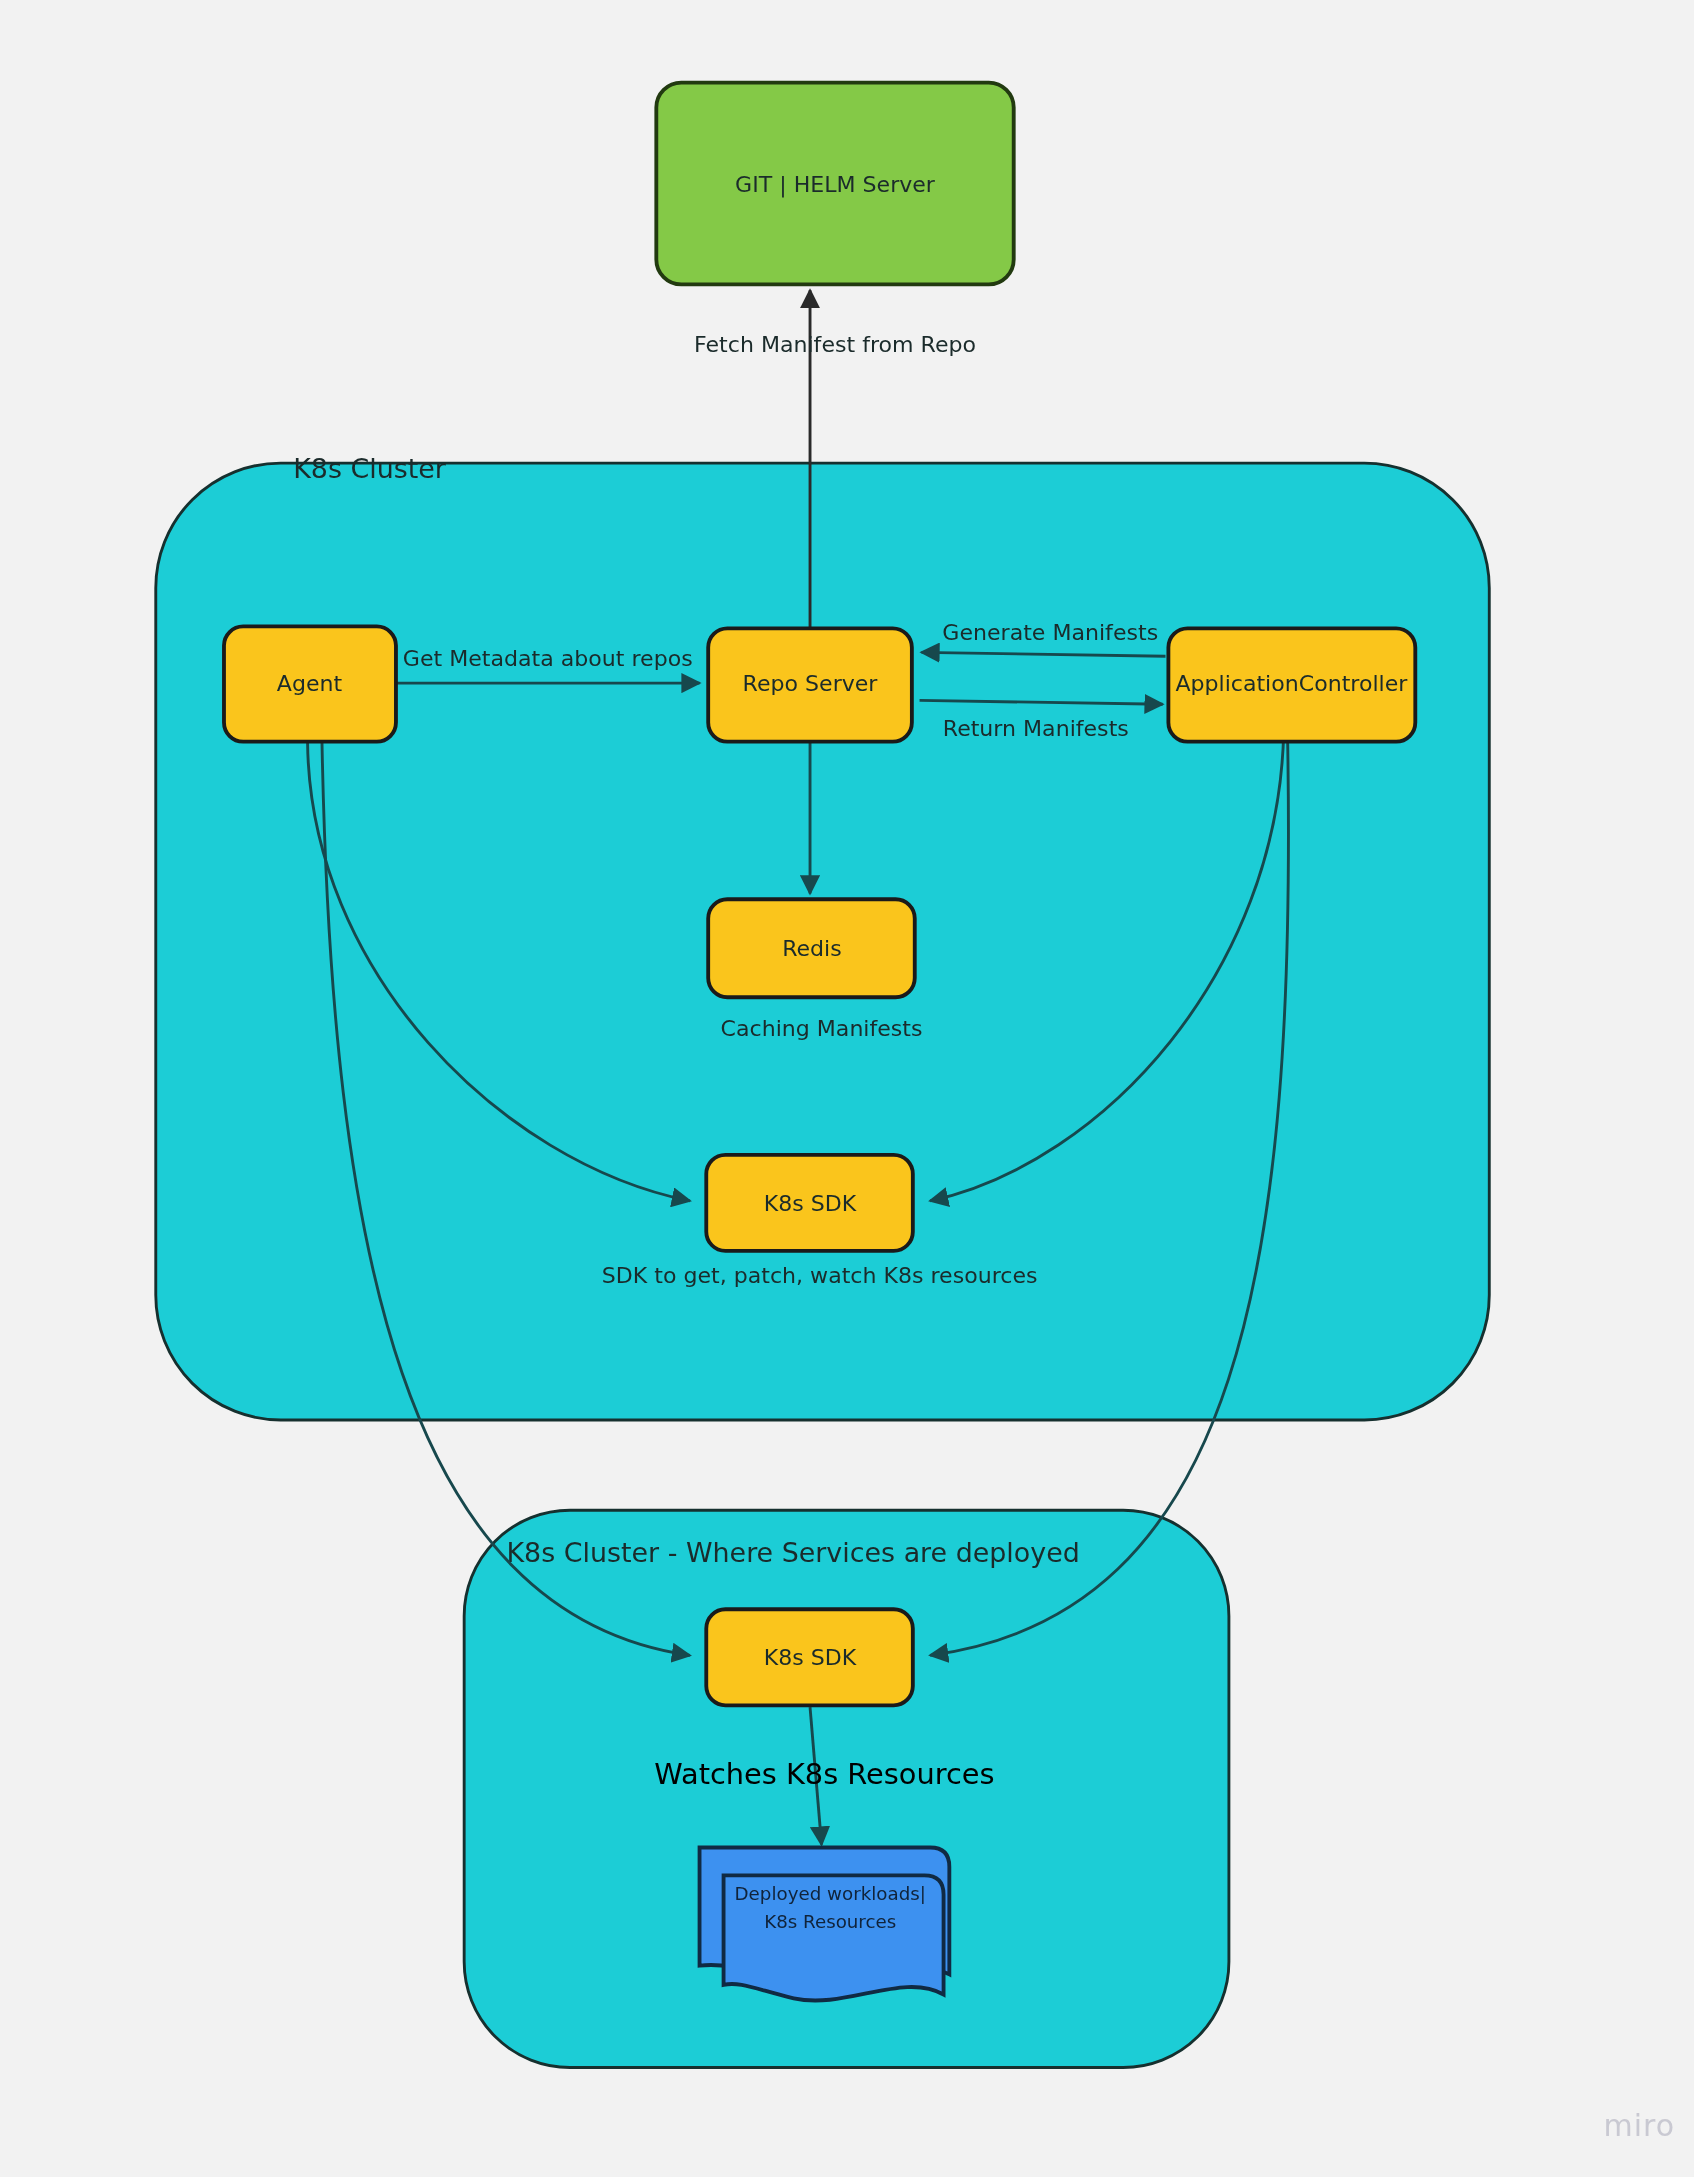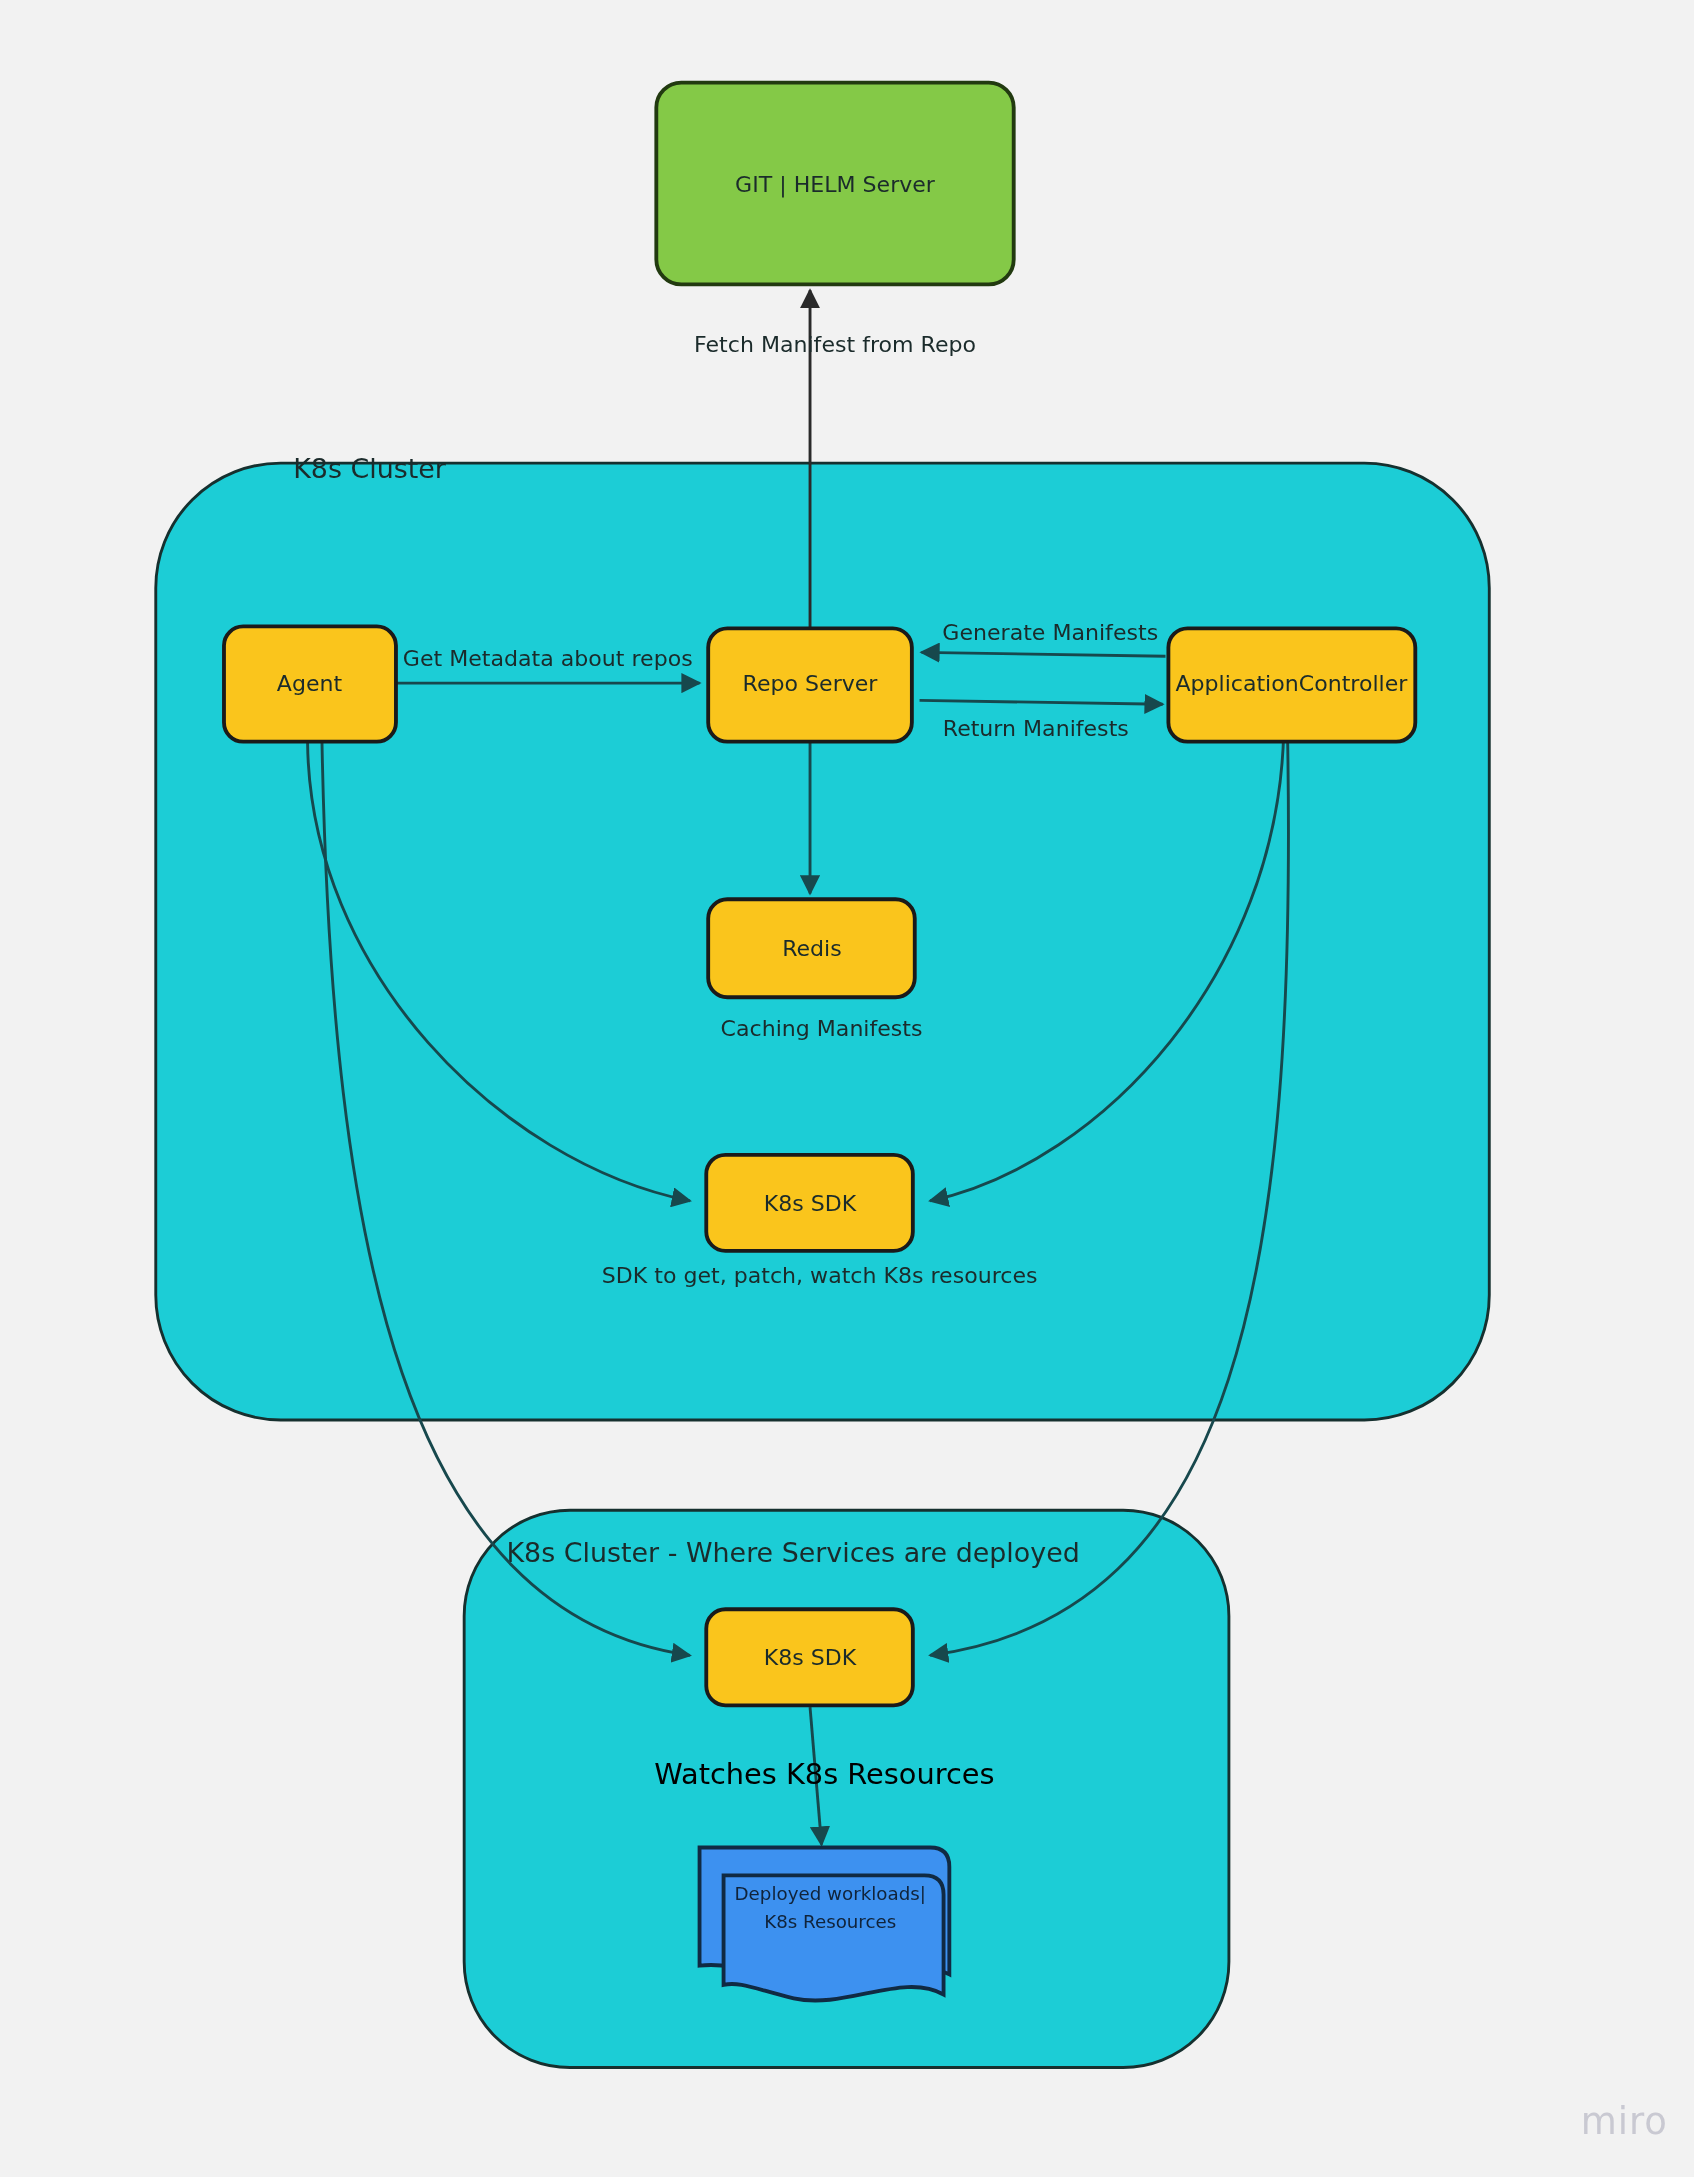--- a/index.html
+++ b/index.html
@@ -31,24 +31,24 @@
     fill: #1b2b2b;
   }
   .node-label { font-size: 23px; }
   .edge-label { font-size: 23px; }
   .group-label { font-size: 28px; }
   .caption { font-size: 23px; }
   .caption-big { font-size: 30px; }
   .doc-label { font-size: 19px; fill: #10233a; }
   .watermark {
     position: absolute;
-    right: 27px;
+    right: 20px;
     bottom: 35px;
     font-family: "DejaVu Sans", "Liberation Sans", sans-serif;
-    font-size: 37px;
+    font-size: 30px;
     color: #c9c9d2;
     letter-spacing: 1px;
     user-select: none;
   }
 </style>
 </head>
 <body>
 
 <div id="stage">
 

